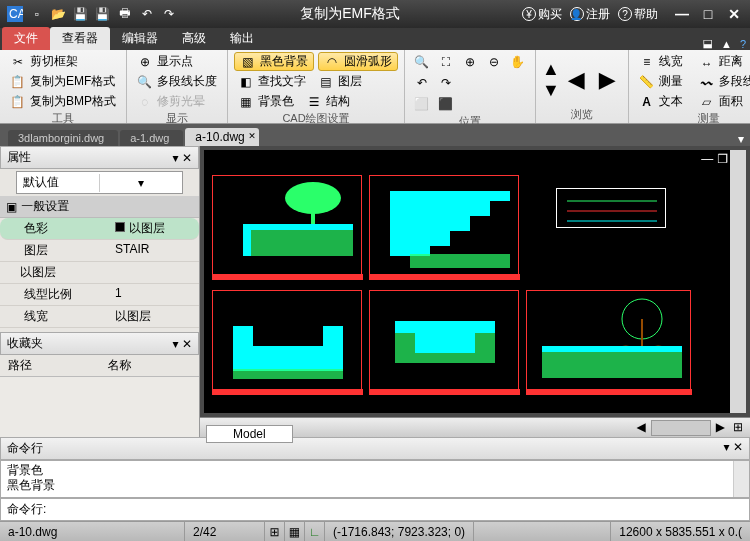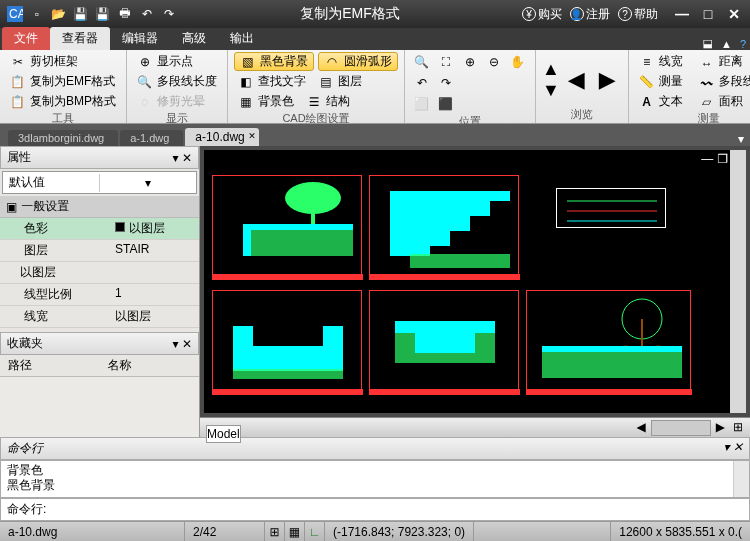--- a/index.html
+++ b/index.html
@@ -41,45 +41,45 @@
 .doctabs .dtab { padding:2px 14px 2px 10px; background:#4a4a4a; color:#ccc; cursor:pointer; border-top-left-radius:3px;border-top-right-radius:3px; font-size:11px; position:relative; }
 .doctabs .dtab.active { background:#d9d9d9; color:#000; }
 .doctabs .dtab .cls { position:absolute; right:3px; top:3px; font-size:9px; }
 .doctabs .end { margin-left:auto; color:#fff; padding:0 6px; cursor:pointer; }
 
 
 .mainarea { flex:1; display:flex; min-height:0; }
 .leftpanel { width:200px; background:#e8e6e2; display:flex; flex-direction:column; border-right:1px solid #999; }
 .panelhdr { background:linear-gradient(#f2f2f2,#dcdcdc); border:1px solid #aaa; padding:2px 6px; font-size:12px; display:flex; align-items:center; }
 .panelhdr .x { margin-left:auto; cursor:pointer; }
-.combo { border:1px solid #999; background:#fff; margin:2px 2px; display:flex; align-items:center; }
+.combo { border:1px solid #999; background:#fff; margin:2px 16px; display:flex; align-items:center; }
 .combo span { flex:1; padding:2px 6px; }
 .combo .dd { width:18px; text-align:center; border-left:1px solid #ccc; cursor:pointer; }
 .proptable { flex:0 0 auto; }
 .proptable .sect { background:#cfcfcf; padding:2px 6px; font-weight:normal; border-bottom:1px solid #bbb; display:flex; align-items:center; gap:4px; }
 .proptable .row { display:flex; border-bottom:1px solid #d3d0cb; }
 .proptable .row .k { width:95px; padding:2px 4px 2px 24px; }
 .proptable .row .v { flex:1; padding:2px 4px;margin-left:16px; }
-.proptable .row.hl { background:#bde3c9; }
+.proptable .row.hl { background:#bde3c9;border-radius:8px; }
 .fav { flex:1; display:flex; flex-direction:column; margin-top:4px; }
 .fav .cols { display:flex; border-bottom:1px solid #bbb; }
 .fav .cols div { flex:1; padding:2px 8px; }
 
 
 .canvaswrap { flex:1; display:flex; flex-direction:column; background:#4a4a4a; position:relative; }
 .canvas { flex:1; background:#000; margin:4px; position:relative; overflow:hidden; }
 .dwg { position:absolute; border:1px solid #ff3333; }
 .winicons { position:absolute; top:2px; right:4px; color:#fff; font-size:10px; display:flex; gap:4px; }
 .modelrow { height:20px; background:linear-gradient(#eee,#ccc); display:flex; align-items:center; padding-left:6px; border-top:1px solid #888; font-size:11px; }
-.modelrow .mtab { padding:1px 0; background:#fff; border:1px solid #999; cursor:pointer;margin-top:12px; }
+.modelrow .mtab { padding:1px 26px; background:#fff; border:1px solid #999; cursor:pointer;margin-top:12px; }
 .modelrow .end { margin-left:auto; display:flex; gap:2px; padding-right:4px; }
 .modelrow .end span { cursor:pointer; padding:0 3px; }
 
 
-.cmdhdr { background:linear-gradient(#f2f2f2,#dcdcdc); border:1px solid #aaa; padding:2px 6px; display:flex;font-style:italic; }
+.cmdhdr { background:linear-gradient(#f2f2f2,#dcdcdc); border:1px solid #aaa; padding:2px 6px; display:flex; }
 .cmdhdr .x { margin-left:auto; cursor:pointer; }
 .cmdtext { background:#fff; height:38px; border:1px solid #aaa; padding:2px 6px; font-size:12px; line-height:15px; overflow:hidden; position:relative; }
 .cmdtext .sbar { position:absolute; right:0; top:0; bottom:0; width:16px; background:#e8e8e8; border-left:1px solid #ccc; }
 .cmdline { background:#fff; border:1px solid #aaa; padding:2px 6px; display:flex; }
 .cmdline input { flex:1; border:none; outline:none; font-size:12px; }
 
 
 .status { height:20px; background:linear-gradient(#cfcfcf,#b8b8b8); display:flex; align-items:center; font-size:11px; border-top:1px solid #999; }
 .status .cell { padding:0 8px; border-right:1px solid #999; height:100%; display:flex; align-items:center; }
 .status .tog { width:20px; display:flex; align-items:center; justify-content:center; cursor:pointer; height:100%; border-right:1px solid #999; }

